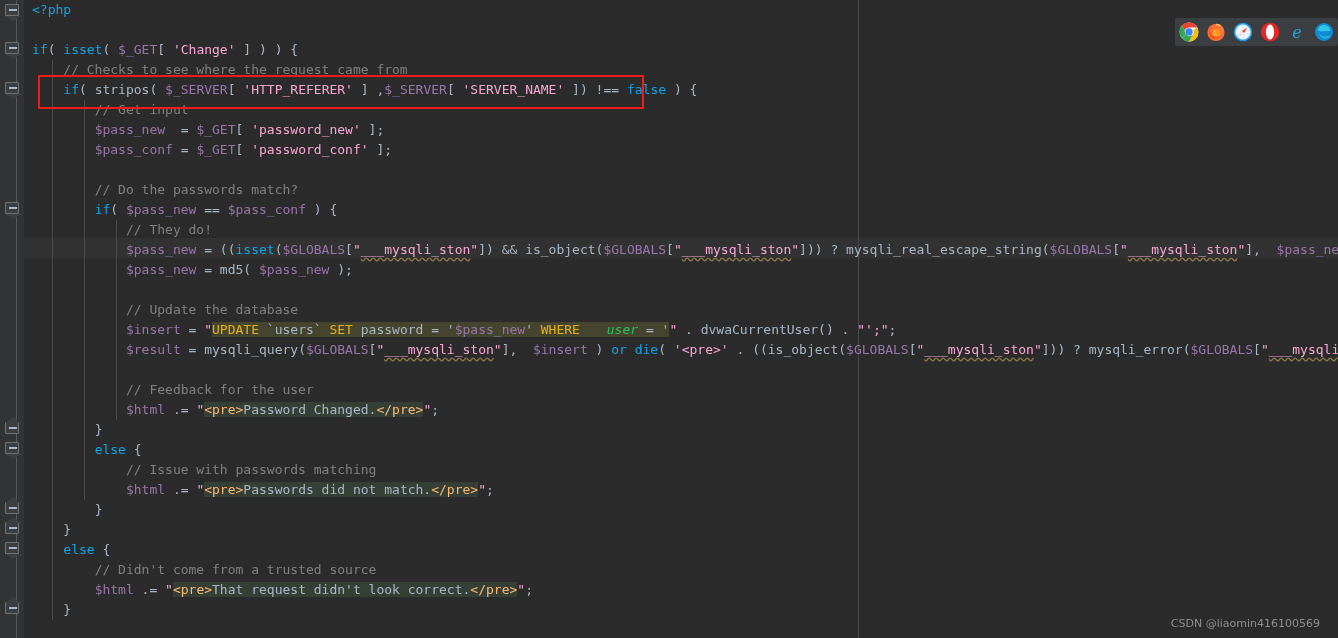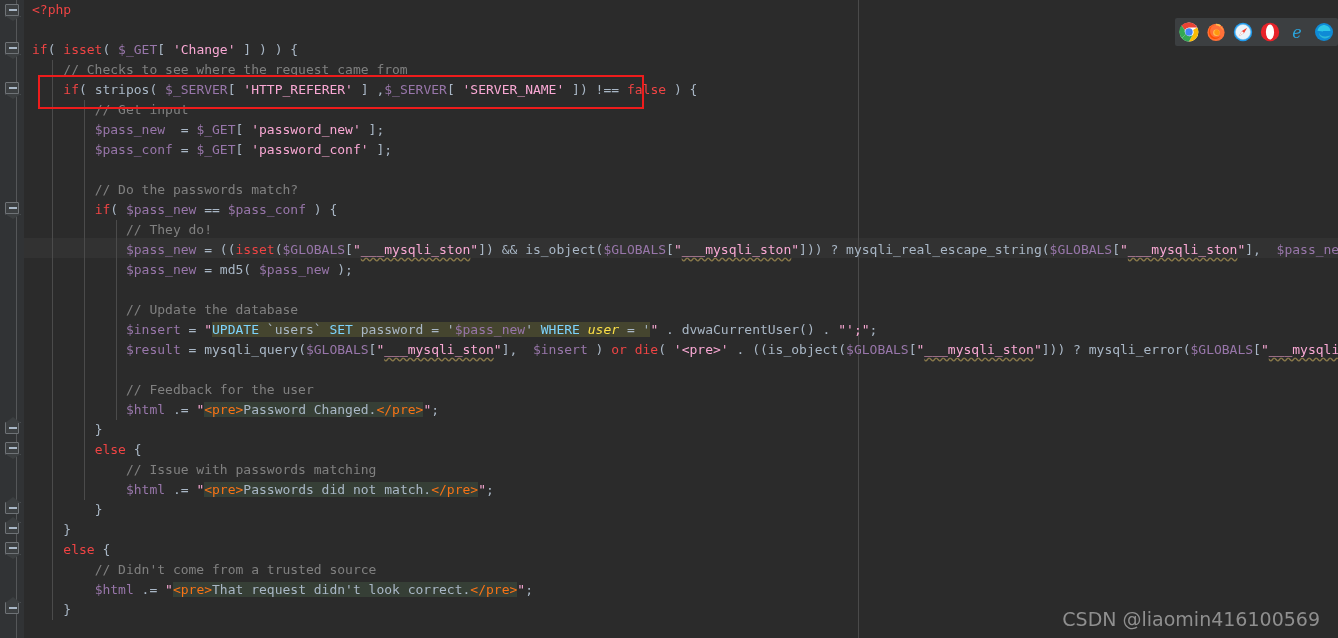--- a/index.html
+++ b/index.html
@@ -65,30 +65,30 @@
     position:absolute;left:0;top:0;
     font-size:13px;line-height:20px;
     white-space:pre;color:#a9b7c6;
   }
   .ln{
     position:absolute;left:0;height:20px;white-space:pre;
     font-size:13px;line-height:20px;
   }
 
   
-  .kw{color:#ef4444;}
+  .kw{color:#0ea5e9;}
   .cmt{color:#808080;}
   .var{color:#9876aa;margin-top:29px;}
   .str{color:#f9a8d4;}
   .txt{color:#a9b7c6;}
   .sqlbg{background:#45452f;}
-  .sqlkw{color:#7dd3fc;}
-  .sqlital{color:#fde047;font-style:italic;}
+  .sqlkw{color:#eab308;}
+  .sqlital{color:#22c55e;font-style:italic;margin-left:19px;}
   .htmlbg{background:#363f36;}
-  .htmltag{color:#f97316;}
+  .htmltag{color:#fdba74;}
   .htmltxt{color:#a9b7c6;}
   .wavy2{
     text-decoration:underline;
     text-decoration-style:wavy;
     text-decoration-color:#8a7a4a;
     text-underline-offset:3px;
     text-align:center;
   }
 
   
@@ -106,21 +106,21 @@
   .tray{
     position:absolute;top:18px;right:0;height:28px;
     background:#3c3f41;display:flex;align-items:center;
     padding:0 4px;gap:7px;border-radius:2px;
   }
   .bicon{width:20px;height:20px;display:block;}
 
   
   .watermark{
     position:absolute;right:18px;bottom:8px;
-    color:#8f8f8f;font-size:19px;
+    color:#8f8f8f;font-size:11px;
     font-family:"DejaVu Sans","Liberation Sans",sans-serif;
     white-space:nowrap;
   }
 </style>
 </head>
 <body>
 
 <div id="root">
 
   <div class="gutter">

